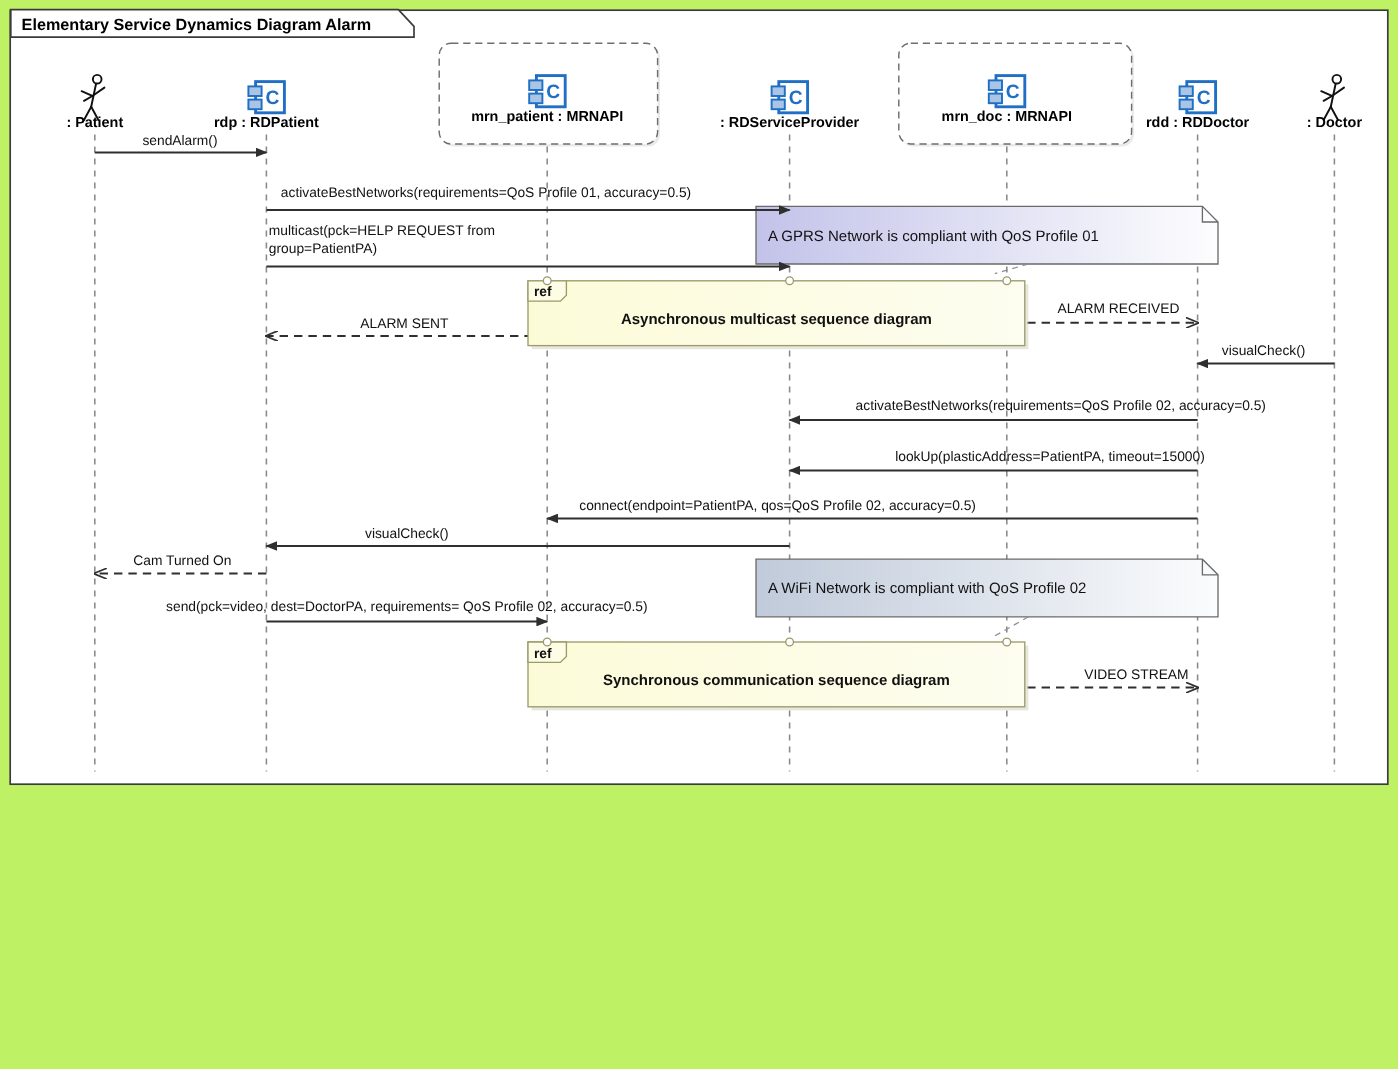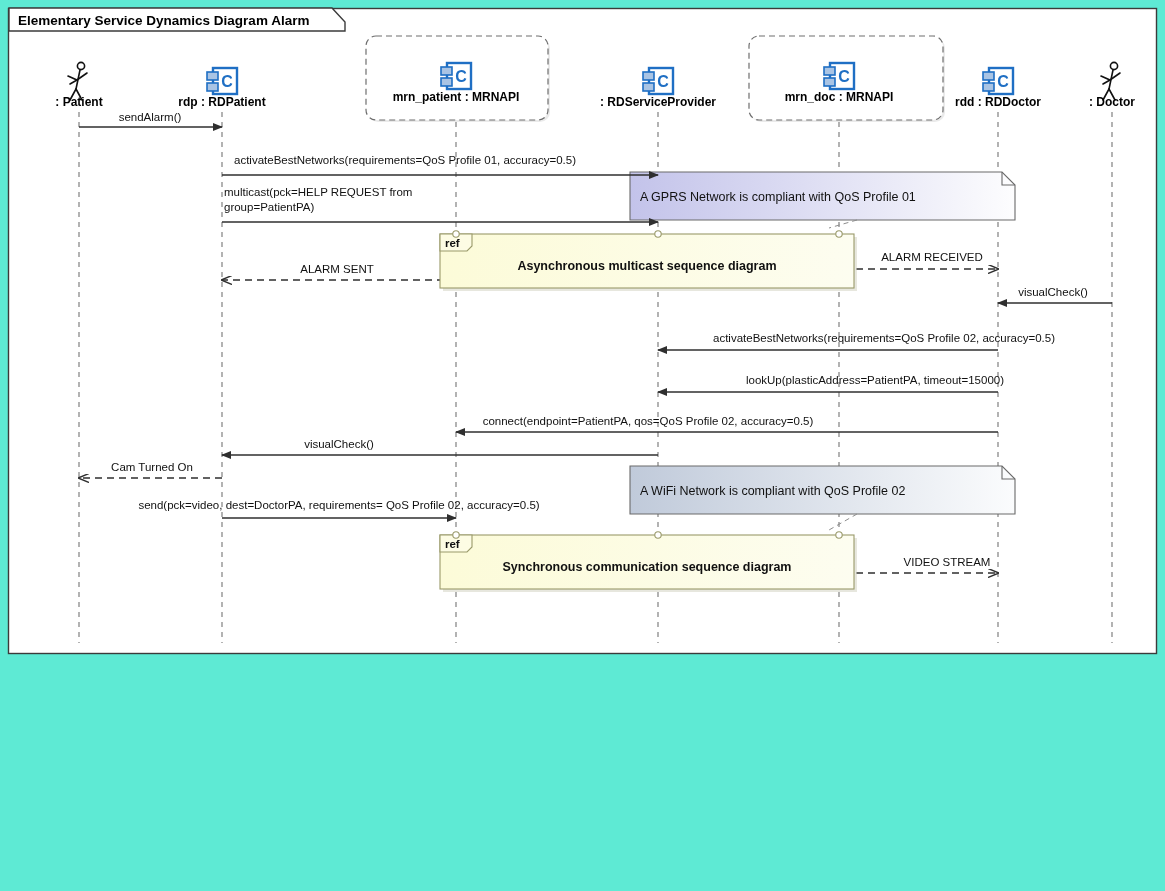--- a/index.html
+++ b/index.html
@@ -1,17 +1,17 @@
 <!DOCTYPE html>
 <html><head>
 <meta charset="utf-8">
 <style>
   html,body{margin:0;padding:0;background:#ffffff;}
   body{font-family:"Liberation Sans",sans-serif;}
-  #canvas{position:relative;width:1165px;height:891px;background:#5eead4;overflow:hidden;}
+  #canvas{position:relative;width:1165px;height:891px;background:#bef264;overflow:hidden;}
   svg{display:block;}
   .lbl{font-family:"Liberation Sans",sans-serif;}
 </style>
 </head>
 <body>
 
 <div id="canvas">
   <svg id="svg" width="1165" height="891" xmlns="http://www.w3.org/2000/svg">
     <defs>
       <marker id="arrowFilled" markerWidth="10" markerHeight="8" refX="9" refY="4" orient="auto" markerUnits="userSpaceOnUse">

